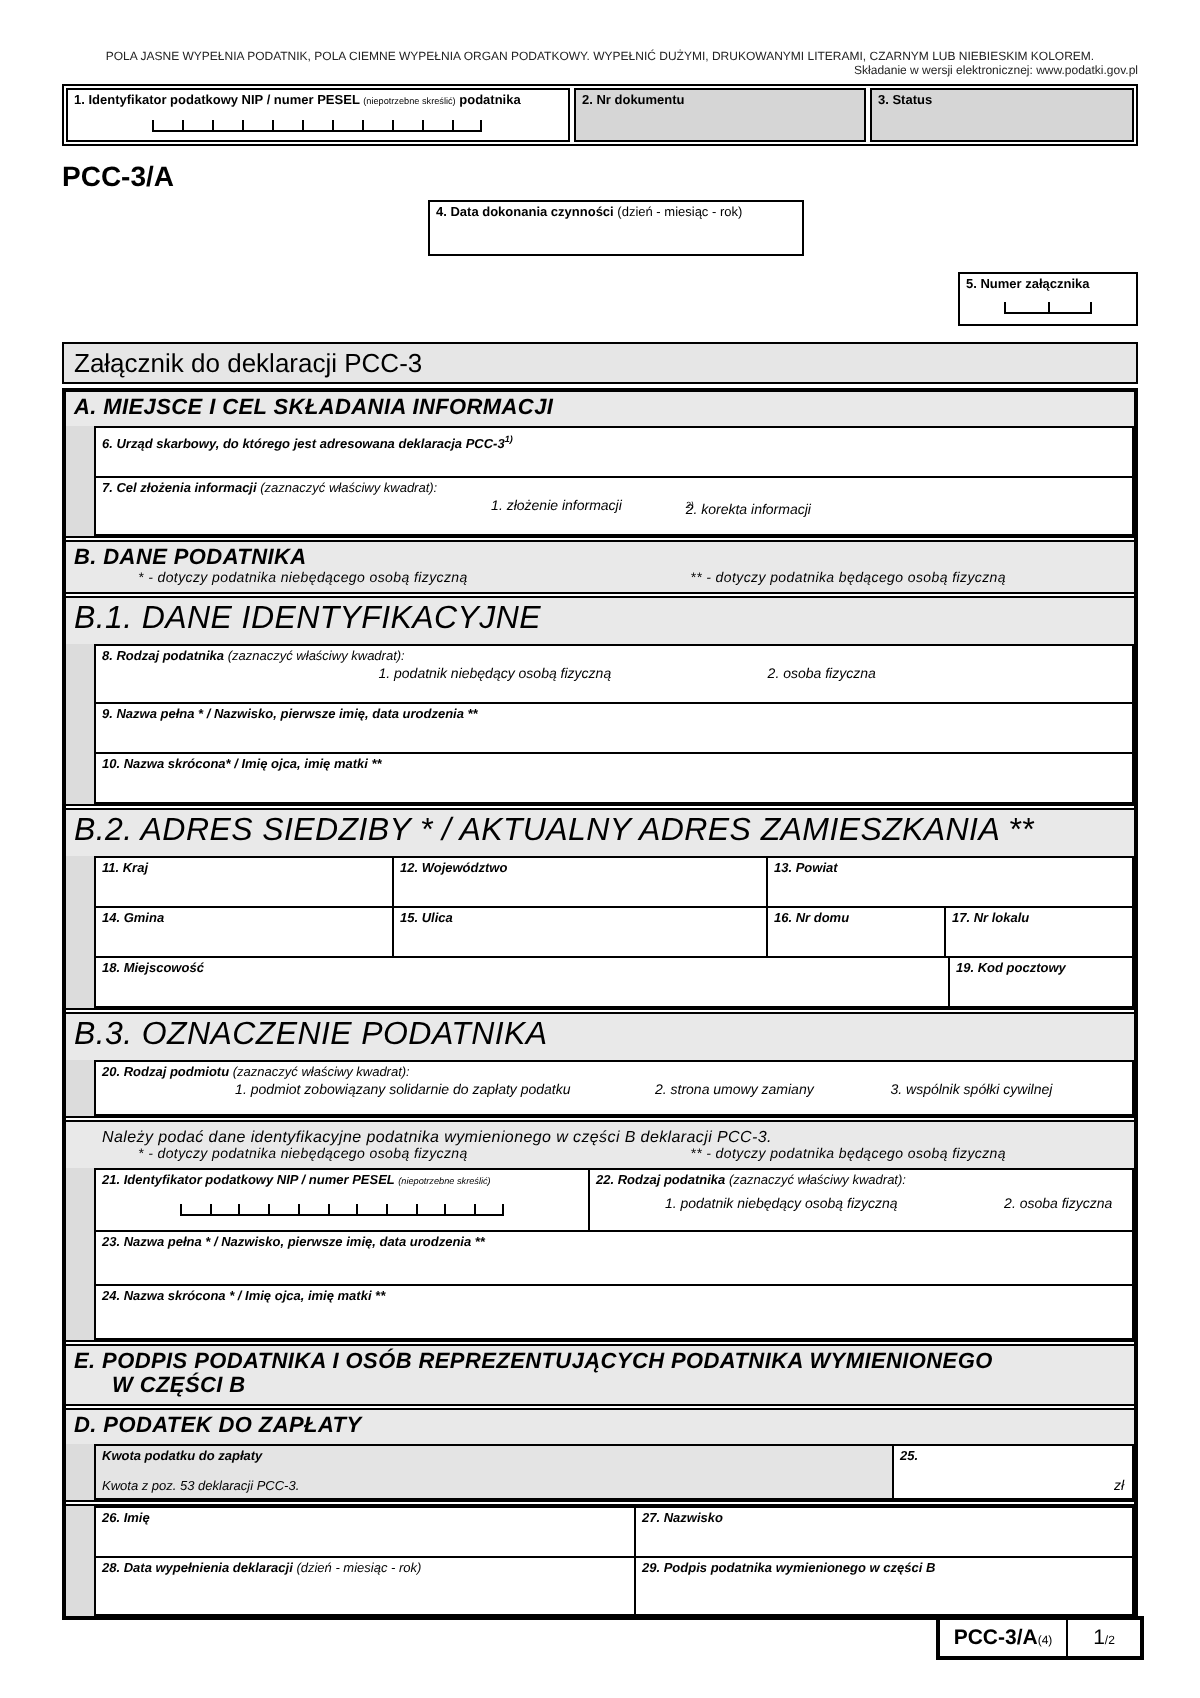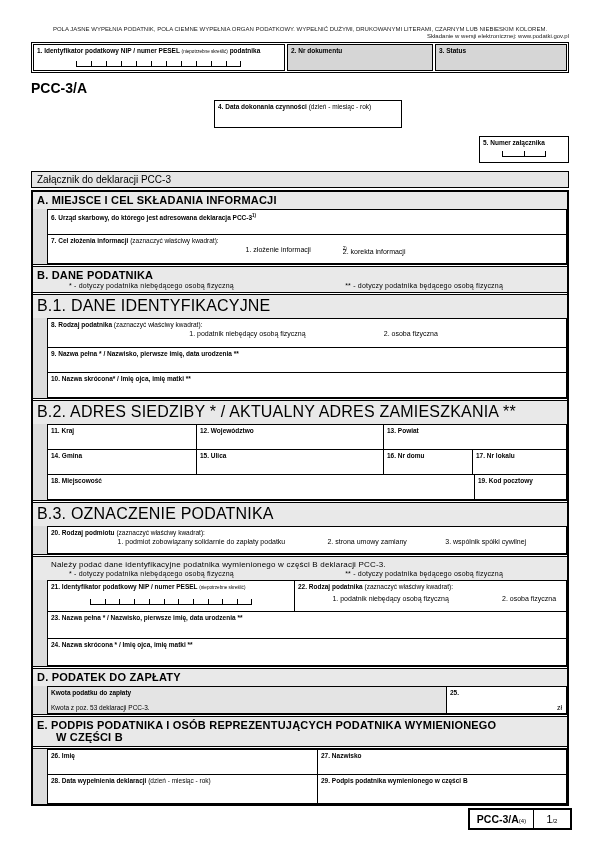--- a/index.html
+++ b/index.html
@@ -32,25 +32,25 @@
   .comb-sm { display:flex; height:6px; margin:5px auto 0; width:44px; }
   .comb-sm i { width:22px; border-left:1px solid #000; border-bottom:1px solid #000; }
   .comb-sm i:last-child { border-right:1px solid #000; }
 
   .form-code { font-size:14px; font-weight:bold; margin-top:7px; }
   .main-title { text-align:center; font-size:11.5px; font-weight:bold; margin-top:5px; letter-spacing:.2px; }
 
   .f4-box { width:188px; height:28px; border:1px solid #000; margin:4px auto 0; padding:2px 3px 0; position:relative; left:8px; background:#fff; }
   .f5-box { width:90px; height:27px; border:1px solid #000; margin:8px 0 0 auto; padding:2px 3px 0; background:#fff; }
 
-  .attach-bar { margin-top:8px; border:1px solid #000; background:#e6e6e6; font-size:10px; padding:2px 5px; }
+  .attach-bar { margin-top:8px; border:1px solid #000; background:#e6e6e6; font-size:13px; padding:2px 5px; }
 
   
   .form-body { border:2px solid #000; margin-top:2px; background:#fff; }
-  .sec { border-top:3px double #000; }
+  .sec { border-top:3px double #000;font-style:italic; }
   .sec:first-child { border-top:none; }
   .sec-head { background:#e9e9e9; font-size:11px; font-weight:bold; padding:2px 4px 3px; letter-spacing:.2px; }
   .sec-head.sub { font-weight:normal; font-size:16px; }
   .sec-head .subnotes { display:flex; font-weight:normal; font-size:7px; margin-top:1px; }
   .subnotes span:first-child { margin-left:32px; }
   .subnotes span:last-child { margin-left:auto; margin-right:60px; }
   .sec-intro { font-size:8px; font-weight:normal; padding:1px 0 1px 14px; }
 
   .sec-content { display:flex; background:#dcdcdc; }
   .gutter { width:14px; background:#dcdcdc; }
@@ -301,42 +301,42 @@
           <div class="frow">
             <div class="cell flex1 h28">
               <div class="flabel">24. Nazwa skrócona * / Imię ojca, imię matki **</div>
             </div>
           </div>
         </div>
       </div>
     </div>
 
     <div class="sec">
+      <div class="sec-head">
+        <div>E. PODPIS PODATNIKA I OSÓB REPREZENTUJĄCYCH PODATNIKA WYMIENIONEGO</div>
+        <div class="e-title2">W CZĘŚCI B</div>
+      </div>
+    </div>
+
+    <div class="sec">
       <div class="sec-head">D. PODATEK DO ZAPŁATY</div>
       <div class="sec-content">
         <div class="gutter"></div>
         <div class="fieldset">
           <div class="frow">
             <div class="cell gray flex1 h28">
               <div class="flabel">Kwota podatku do zapłaty</div>
               <div class="amount-note">Kwota z poz. 53 deklaracji PCC-3.</div>
             </div>
             <div class="cell w121 h28">
               <div class="flabel">25.</div>
               <div class="zl">zł</div>
             </div>
           </div>
         </div>
-      </div>
-    </div>
-
-    <div class="sec">
-      <div class="sec-head">
-        <div>E. PODPIS PODATNIKA I OSÓB REPREZENTUJĄCYCH PODATNIKA WYMIENIONEGO</div>
-        <div class="e-title2">W CZĘŚCI B</div>
       </div>
     </div>
 
     <div class="sec">
       <div class="sec-content">
         <div class="gutter"></div>
         <div class="fieldset">
           <div class="frow">
             <div class="cell w271 h26">
                 <div class="flabel">26. Imię</div>

